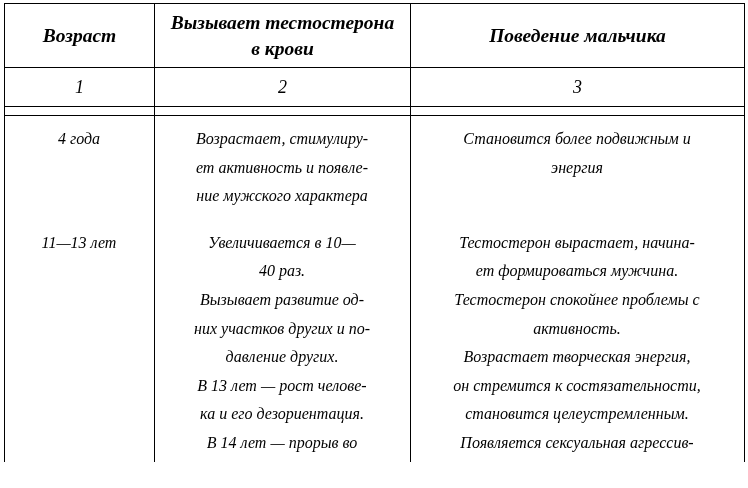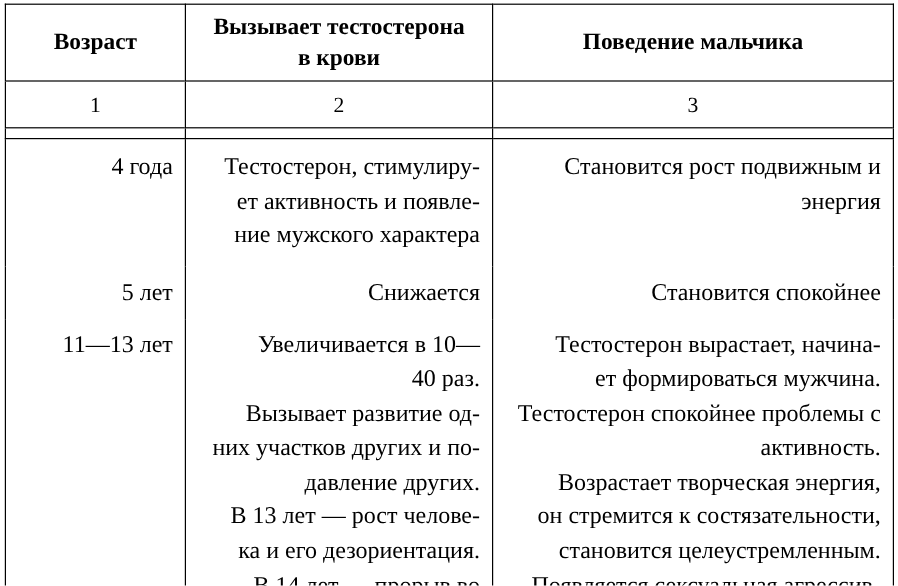--- a/index.html
+++ b/index.html
@@ -2,21 +2,21 @@
 <html><head>
 <meta charset="utf-8">
 <style>
   html,body{margin:0;padding:0;background:#ffffff;}
   body{
     width:748px;height:488px;overflow:hidden;
     font-family:"Liberation Serif","DejaVu Serif",serif;
     color:#000000;
     -webkit-font-smoothing:antialiased;
   }
-  .sheet{position:relative;width:748px;height:346px;background:#fff;}
+  .sheet{position:relative;width:748px;height:346px;background:#fff;font-style:italic;}
 
   
   .tbl{
     position:absolute;left:4px;top:3px;
     width:740px;
     border-collapse:collapse;
     table-layout:fixed;
   }
   .tbl col.c1{width:150px;}
   .tbl col.c2{width:256px;}
@@ -54,24 +54,24 @@
   .rule-row td{
     height:8px;
     border-top:1.4px solid #000;
     border-bottom:1.4px solid #000;
     padding:0;
   }
 
   
   .data td{padding:0;border-top:none;}
   .data .cellpad{
-    font-size:20px;
+    font-size:16px;
     line-height:28.6px;
     padding:9px 10px 9px 9px;
-    text-align:right;
+    text-align:center;
   }
   .data.r1 .cellpad{padding-bottom:11px;}
   .data.r2 .cellpad{padding-top:8px;padding-bottom:8px;}
   .data.r3 .cellpad{padding-top:7px;padding-bottom:4px;}
 
   .line{display:block;white-space:pre;}
 </style>
 </head>
 <body>
 
@@ -122,50 +122,33 @@
       </tr>
 
       <tr class="data r1">
         <td>
           <div class="cellpad">
             <span class="line">4 года</span>
           </div>
         </td>
         <td>
           <div class="cellpad">
-            <span class="line">Тестостерон, стимулиру-</span>
+            <span class="line">Возрастает, стимулиру-</span>
             <span class="line">ет активность и появле-</span>
             <span class="line">ние мужского характера</span>
           </div>
         </td>
         <td>
           <div class="cellpad">
-            <span class="line">Становится рост подвижным и</span>
+            <span class="line">Становится более подвижным и</span>
             <span class="line">энергия</span>
           </div>
         </td>
       </tr>
 
-      <tr class="data r2">
-        <td>
-          <div class="cellpad">
-            <span class="line">5 лет</span>
-          </div>
-        </td>
-        <td>
-          <div class="cellpad">
-            <span class="line">Снижается</span>
-          </div>
-        </td>
-        <td>
-          <div class="cellpad">
-            <span class="line">Становится спокойнее</span>
-          </div>
-        </td>
-      </tr>
 
       <tr class="data r3">
         <td>
           <div class="cellpad">
             <span class="line">11—13 лет</span>
           </div>
         </td>
         <td>
           <div class="cellpad">
             <span class="line">Увеличивается в 10—</span>

